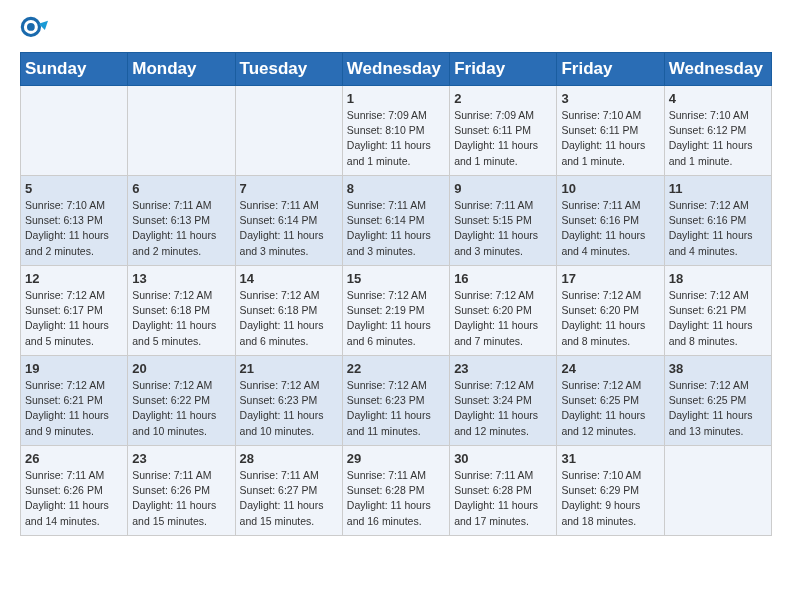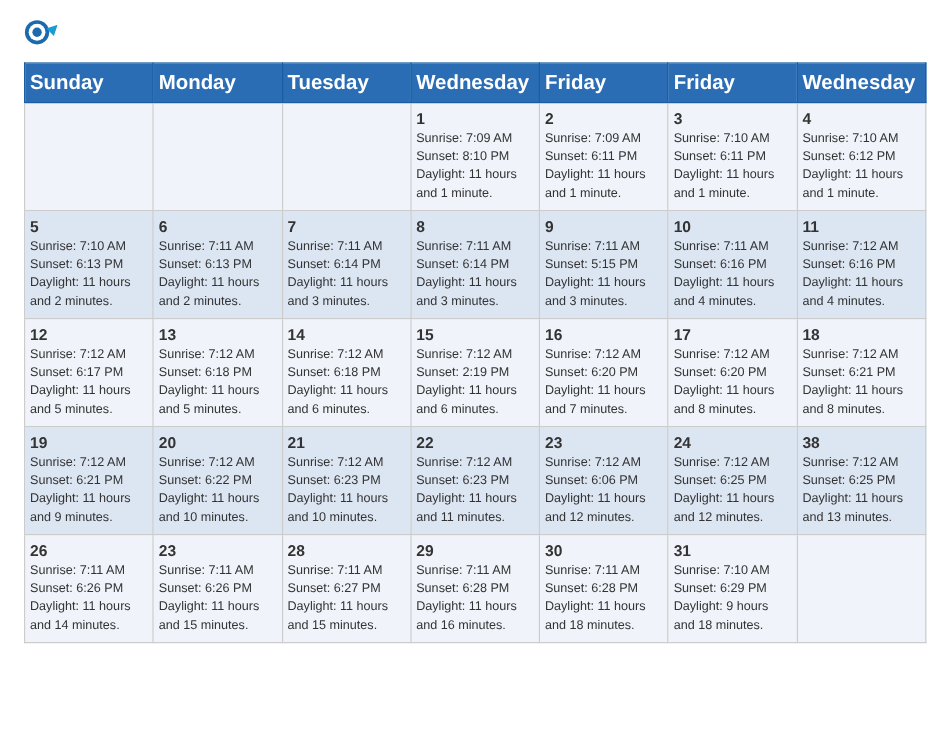--- a/index.html
+++ b/index.html
@@ -307,21 +307,21 @@
       <div class="cell-content">
         <span>Sunrise: 7:12 AM</span><br>
         <span>Sunset: 6:23 PM</span><br>
         <span>Daylight: 11 hours and 11 minutes.</span>
       </div>
         </td>
         <td>
           <span class="day-num">23</span>
       <div class="cell-content">
         <span>Sunrise: 7:12 AM</span><br>
-        <span>Sunset: 6:06 PM</span><br>
+        <span>Sunset: 3:24 PM</span><br>
         <span>Daylight: 11 hours and 12 minutes.</span>
       </div>
         </td>
         <td>
           <span class="day-num">24</span>
       <div class="cell-content">
         <span>Sunrise: 7:12 AM</span><br>
         <span>Sunset: 6:25 PM</span><br>
         <span>Daylight: 11 hours and 12 minutes.</span>
       </div>
@@ -366,21 +366,21 @@
         <span>Sunrise: 7:11 AM</span><br>
         <span>Sunset: 6:28 PM</span><br>
         <span>Daylight: 11 hours and 16 minutes.</span>
       </div>
         </td>
         <td>
           <span class="day-num">30</span>
       <div class="cell-content">
         <span>Sunrise: 7:11 AM</span><br>
         <span>Sunset: 6:28 PM</span><br>
-        <span>Daylight: 11 hours and 18 minutes.</span>
+        <span>Daylight: 11 hours and 17 minutes.</span>
       </div>
         </td>
         <td>
           <span class="day-num">31</span>
       <div class="cell-content">
         <span>Sunrise: 7:10 AM</span><br>
         <span>Sunset: 6:29 PM</span><br>
         <span>Daylight: 9 hours and 18 minutes.</span>
       </div>
         </td>

